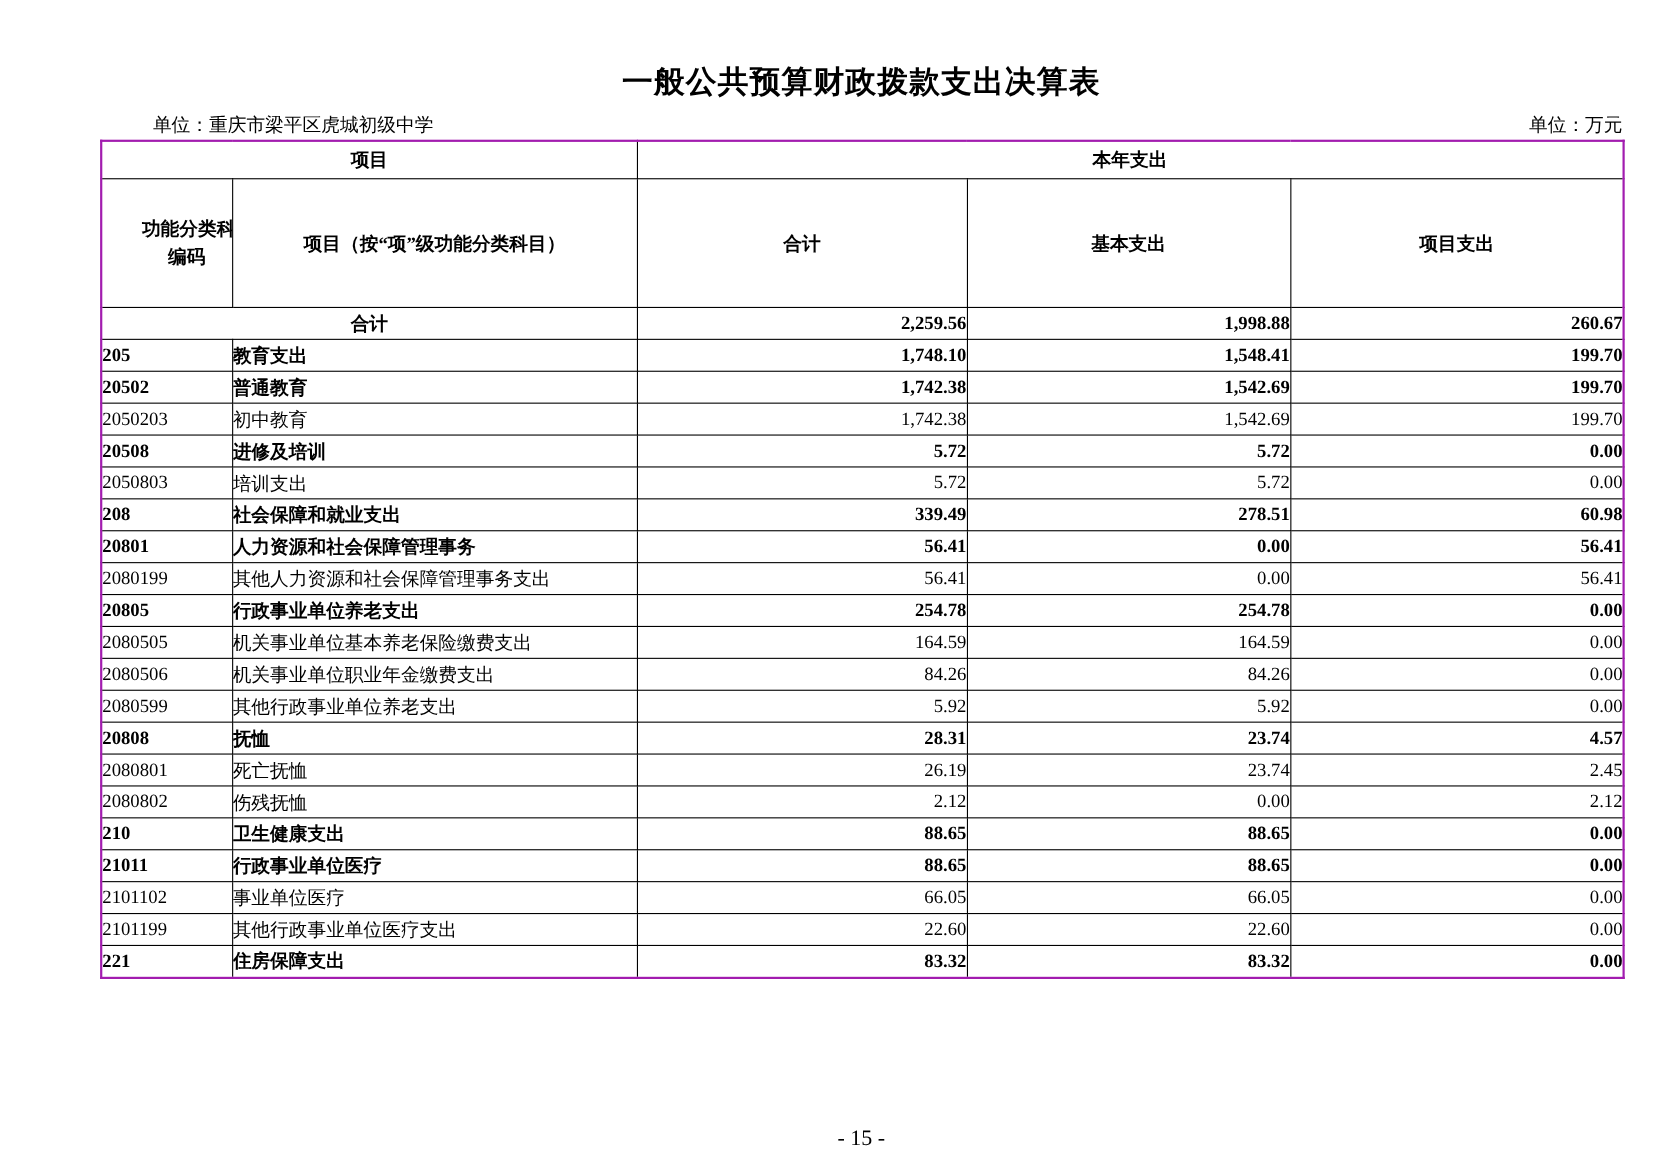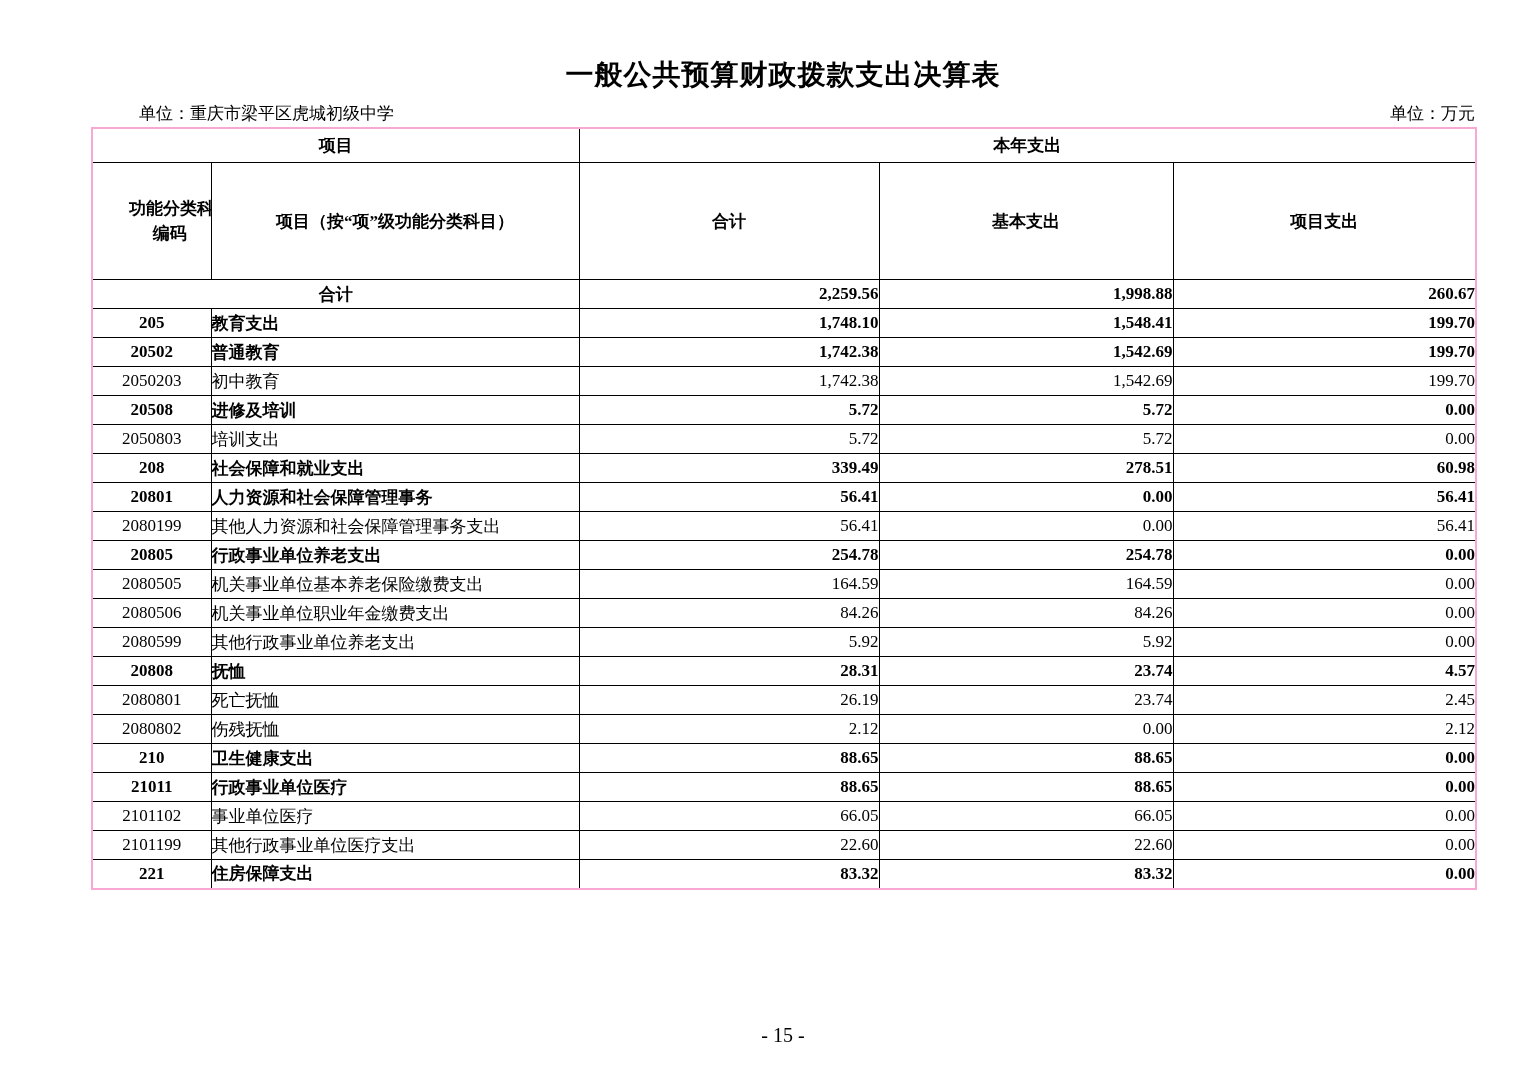--- a/index.html
+++ b/index.html
@@ -38,40 +38,40 @@
     align-items: flex-end;
     font-size: 17px;
     margin-top: 8px;
     margin-bottom: 2px;
     margin-left: 48px;
   }
   table.budget {
     border-collapse: collapse;
     table-layout: fixed;
     width: 1384px;
-    border: 2px solid #f9a8d4;
+    border: 2px solid #a21caf;
   }
   table.budget th,
   table.budget td {
     border: 1px solid #000;
     font-size: 17px;
     vertical-align: middle;
     overflow: hidden;
     white-space: nowrap;
     padding: 0;
   }
   table.budget thead th {
     font-weight: bold;
     text-align: center;
   }
   tr.head-group th { height: 33px; }
   tr.head-cols th  { height: 116px; }
   .hdr-code-line { display: block; line-height: 1.5; margin-left: 36px; }
   tbody tr { height: 29px; }
-  td.cell-code { text-align: center;  padding-left: 3px; }
+  td.cell-code { text-align: left;  padding-left: 3px; }
   td.cell-name { text-align: left;  padding-left: 4px; }
   td.cell-num  { text-align: right; padding-right: 9px; }
   td.total-label { text-align: center; font-weight: bold; }
   tr.bold td { font-weight: bold; }
   .page-footer {
     position: absolute;
     top: 1024px;
     left: 91px;
     width: 1384px;
     text-align: center;

